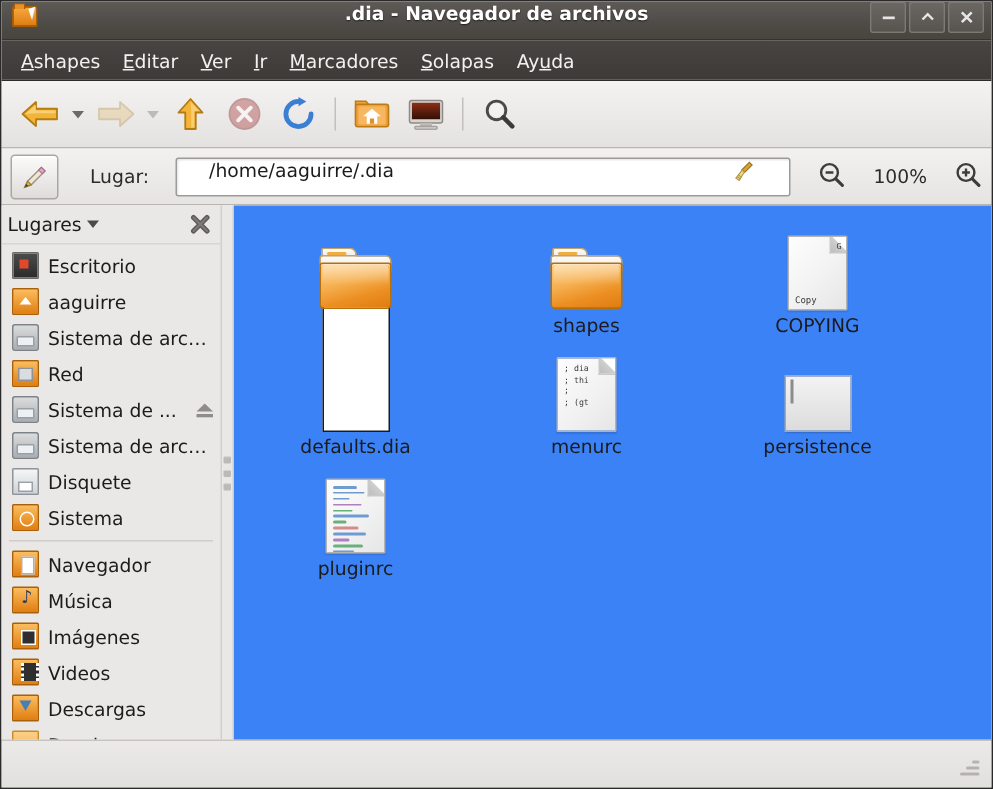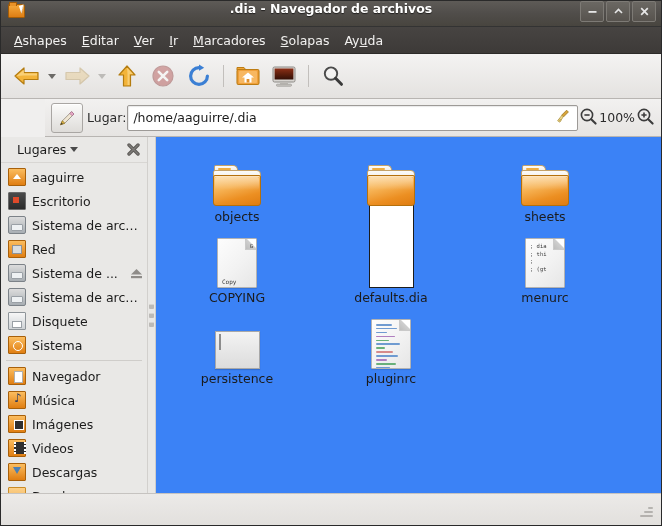--- a/index.html
+++ b/index.html
@@ -87,32 +87,32 @@
   .tb-arrowdn{width:14px;height:36px;display:flex;align-items:center;justify-content:center;}
   .tri-dn{width:0;height:0;border-left:4px solid transparent;border-right:4px solid transparent;border-top:5px solid #6c6a67;}
   .tri-dn.dim{border-top-color:#bdbbb8;}
   .tb-sep{width:1px;height:22px;background:#c2bfbc;margin:0 6px;}
 
   
   .locbar{
     height:37px;flex:0 0 37px;
     background:linear-gradient(to bottom,#f2f1f0 0%,#e6e4e2 100%);
     border-bottom:1px solid #b8b5b2;
-    display:flex;align-items:center;padding:0 6px;gap:1px;margin-left:44px;
+    display:flex;align-items:center;padding:0 6px;gap:18px;
   }
   .toggle-btn{
     width:30px;height:28px;border:1px solid #a9a6a3;border-radius:3px;
     background:linear-gradient(to bottom,#fbfbfa,#dedcd9);
     display:flex;align-items:center;justify-content:center;
     box-shadow:inset 0 1px 0 #fff;
   }
   .loc-label{color:#2b2b2b;font-size:12.5px;margin-left:3px;}
   .loc-entry{
     flex:1;height:24px;background:#ffffff;border:1px solid #9d9a97;
-    border-radius:2px;display:flex;align-items:center;padding:0 5px;
+    border-radius:2px;display:flex;padding:0 21px;
     box-shadow:inset 1px 1px 1px rgba(0,0,0,.09);
     min-width:0;
   }
   .loc-value{flex:1;color:#1b1b1b;font-size:12.5px;white-space:nowrap;overflow:hidden;}
   .zoom-lvl{color:#2b2b2b;font-size:12.5px;min-width:32px;}
   .view-combo{
     height:27px;border:1px solid #a9a6a3;border-radius:3px;
     background:linear-gradient(to bottom,#fbfbfa,#e2e0dd);
     display:flex;align-items:center;box-shadow:inset 0 1px 0 #fff;
   }
@@ -123,21 +123,21 @@
   
   .body{flex:1;display:flex;min-height:0;background:#fff;}
   .sidebar{
     width:146px;flex:0 0 146px;
     background:#e9e8e6;
     display:flex;flex-direction:column;min-height:0;
     border-right:1px solid #d2d0cd;
   }
   .side-head{
     height:25px;flex:0 0 25px;display:flex;align-items:center;
-    padding:0 6px 0 16px;border-bottom:1px solid #d8d6d3;
+    padding:0 6px 0 4px;border-bottom:1px solid #d8d6d3;
   }
   .side-head .t{color:#1c1c1c;font-size:12.5px;}
   .side-head .tri{width:0;height:0;margin-left:4px;
     border-left:4px solid transparent;border-right:4px solid transparent;border-top:5px solid #4a4a4a;}
   .side-close{margin-left:auto;width:16px;height:16px;display:flex;align-items:center;justify-content:center;}
   .side-list{flex:1;overflow:hidden;padding-top:2px;}
   .side-item{height:24px;display:flex;align-items:center;padding-left:7px;padding-right:4px;gap:6px;}
   .side-item .nm{color:#1c1c1c;font-size:12.5px;white-space:nowrap;overflow:hidden;text-overflow:ellipsis;flex:1;}
   .side-sep{height:1px;background:#cfcdca;margin:3px 5px;}
   .eject{width:13px;height:11px;flex:0 0 13px;}
@@ -441,26 +441,26 @@
         <span class="side-close">
           <svg width="13" height="13" viewBox="0 0 13 13">
             <path d="M2 2 L11 11 M11 2 L2 11" stroke="#5d5a57" stroke-width="3.4" stroke-linecap="round"></path>
             <path d="M2 2 L11 11 M11 2 L2 11" stroke="#7e7b78" stroke-width="1.4" stroke-linecap="round"></path>
           </svg>
         </span>
       </div>
 
       <div class="side-list">
         <div class="side-item">
+          <span class="sico ic-desk"></span>
+          <span class="nm">Escritorio</span>
+        </div>
+        <div class="side-item">
           <span class="sico ic-home"></span>
           <span class="nm">aaguirre</span>
-        </div>
-        <div class="side-item">
-          <span class="sico ic-desk"></span>
-          <span class="nm">Escritorio</span>
         </div>
         <div class="side-item">
           <span class="sico ic-hdd"></span>
           <span class="nm">Sistema de archi...</span>
         </div>
         <div class="side-item">
           <span class="sico ic-net"></span>
           <span class="nm">Red</span>
         </div>
         <div class="side-item">
@@ -540,30 +540,20 @@
         <span class="glyph">
           <span class="folder-big">
               <span class="tab"></span>
               <span class="back"></span>
               <span class="front"></span>
             </span>
         </span>
         <span class="lbl">shapes</span>
       </div>
 
-      <div class="cell">
-        <span class="glyph">
-          <span class="folder-big">
-              <span class="tab"></span>
-              <span class="back"></span>
-              <span class="front"></span>
-            </span>
-        </span>
-        <span class="lbl">sheets</span>
-      </div>
 
       <div class="cell tall">
         <span class="glyph">
           <span class="doc copying">
             <span class="fold"></span>
             <span class="txt">G</span>
             <span class="txt2">Copy</span>
           </span>
         </span>
         <span class="lbl">COPYING</span>

